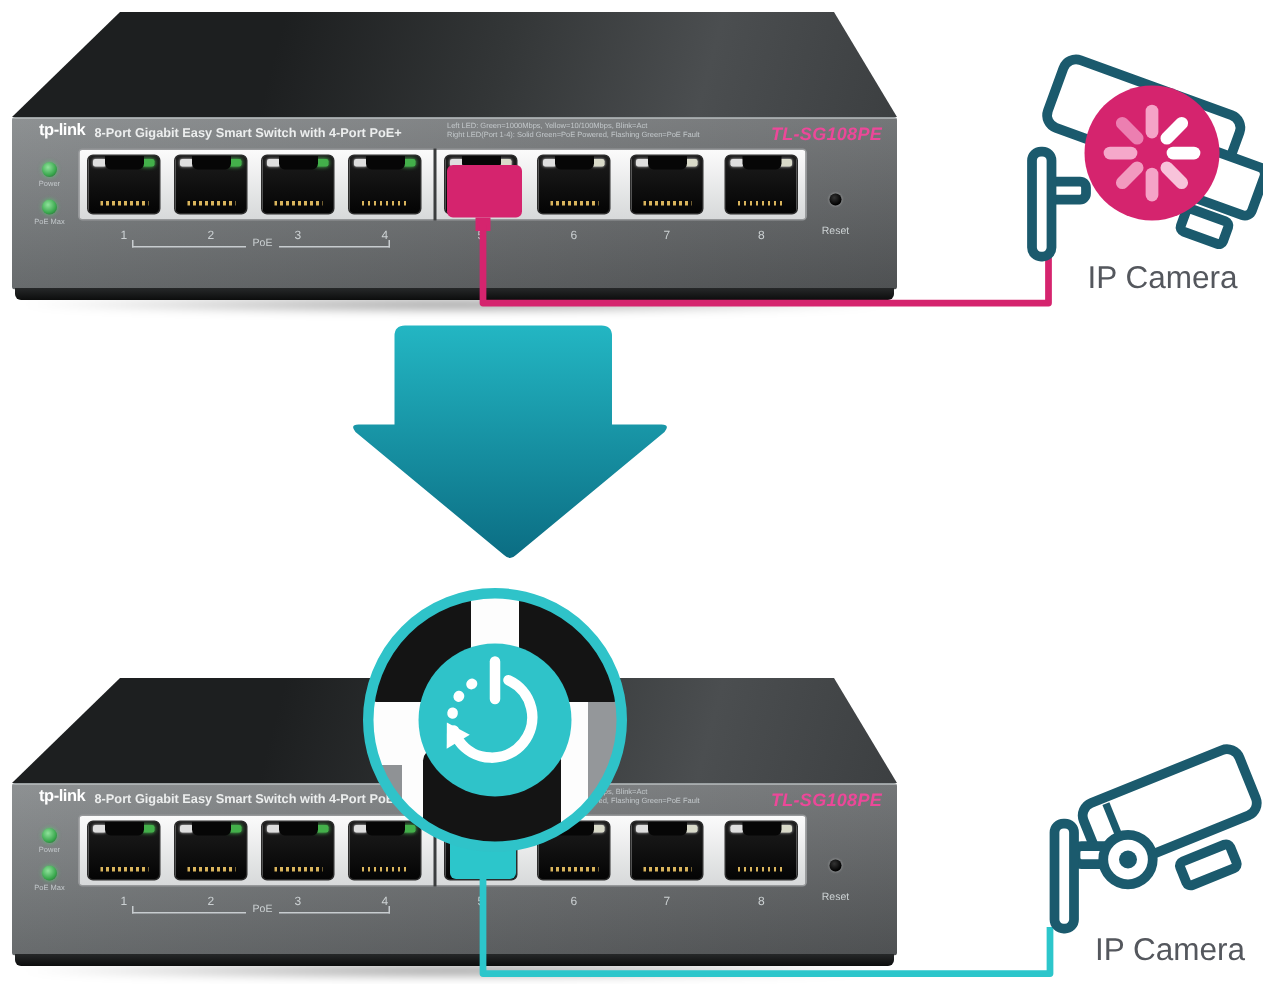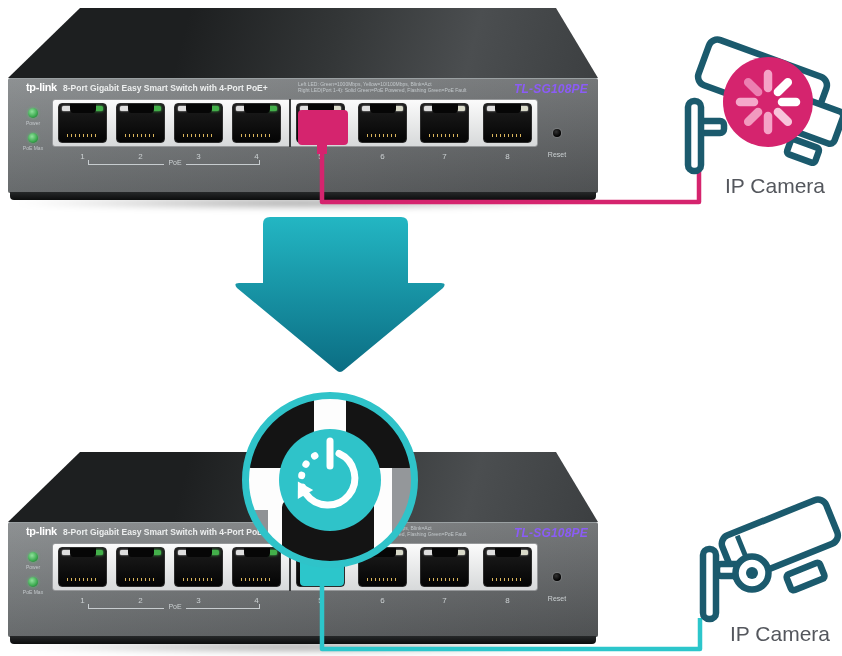--- a/index.html
+++ b/index.html
@@ -16,21 +16,21 @@
     background:linear-gradient(180deg,rgba(255,255,255,.14),rgba(0,0,0,.16)),
                linear-gradient(90deg,#7b7f81,#6a6d6f 60%,#5d6062);}
   .sw-bottom{position:absolute;left:2px;top:184px;width:586px;height:8px;
     background:linear-gradient(#262829,#0c0d0d);border-radius:0 0 4px 4px;}
   .sw-shadow{position:absolute;left:8px;top:189px;width:574px;height:12px;
     background:radial-gradient(ellipse at center,rgba(0,0,0,.40),rgba(0,0,0,0) 72%);filter:blur(3px);}
 
   .brand{position:absolute;left:18px;top:73px;color:#fff;font-size:11px;font-weight:700;letter-spacing:-.3px;}
   .model-title{position:absolute;left:55px;top:75px;color:#eceeee;font-size:8.5px;font-weight:600;white-space:nowrap;}
   .legend{position:absolute;left:290px;top:73px;color:#c3c8cb;font-size:5px;line-height:6px;white-space:nowrap;}
-  .model-num{position:absolute;right:10px;top:74px;color:#8b5cf6;font-size:12px;font-weight:700;font-style:italic;letter-spacing:.2px;}
+  .model-num{position:absolute;right:10px;top:74px;color:#ec4899;font-size:12px;font-weight:700;font-style:italic;letter-spacing:.2px;}
 
   .led-round{position:absolute;left:20px;width:10px;height:10px;border-radius:50%;
     background:radial-gradient(circle at 40% 35%,#8fe29b,#3aa84e 60%,#1c5e2a);box-shadow:0 0 3px rgba(80,220,110,.7);}
   .led-round.lr1{top:100px;} .led-round.lr2{top:125px;}
   .led-cap{position:absolute;left:6px;width:38px;text-align:center;color:#c3c8cb;font-size:5px;}
   .led-cap.lc1{top:112px;} .led-cap.lc2{top:137px;}
 
   .plate{position:absolute;left:44px;top:91px;width:486px;height:48px;border-radius:3px;
     border:1px solid #96989a;background:linear-gradient(#fbfbfb,#d7d9da);box-sizing:border-box;}
   .divider{position:absolute;left:281px;top:91px;width:2px;height:48px;background:#3b3d3e;}

